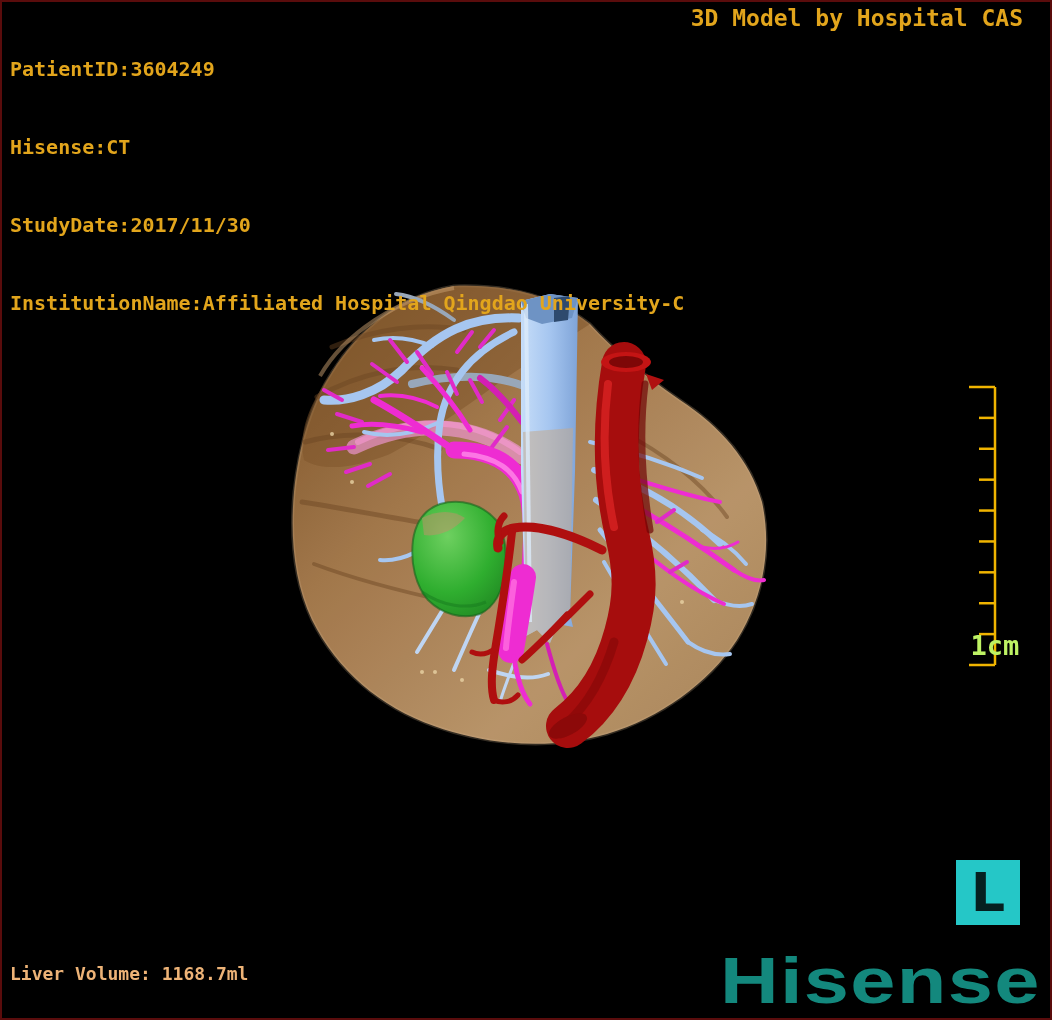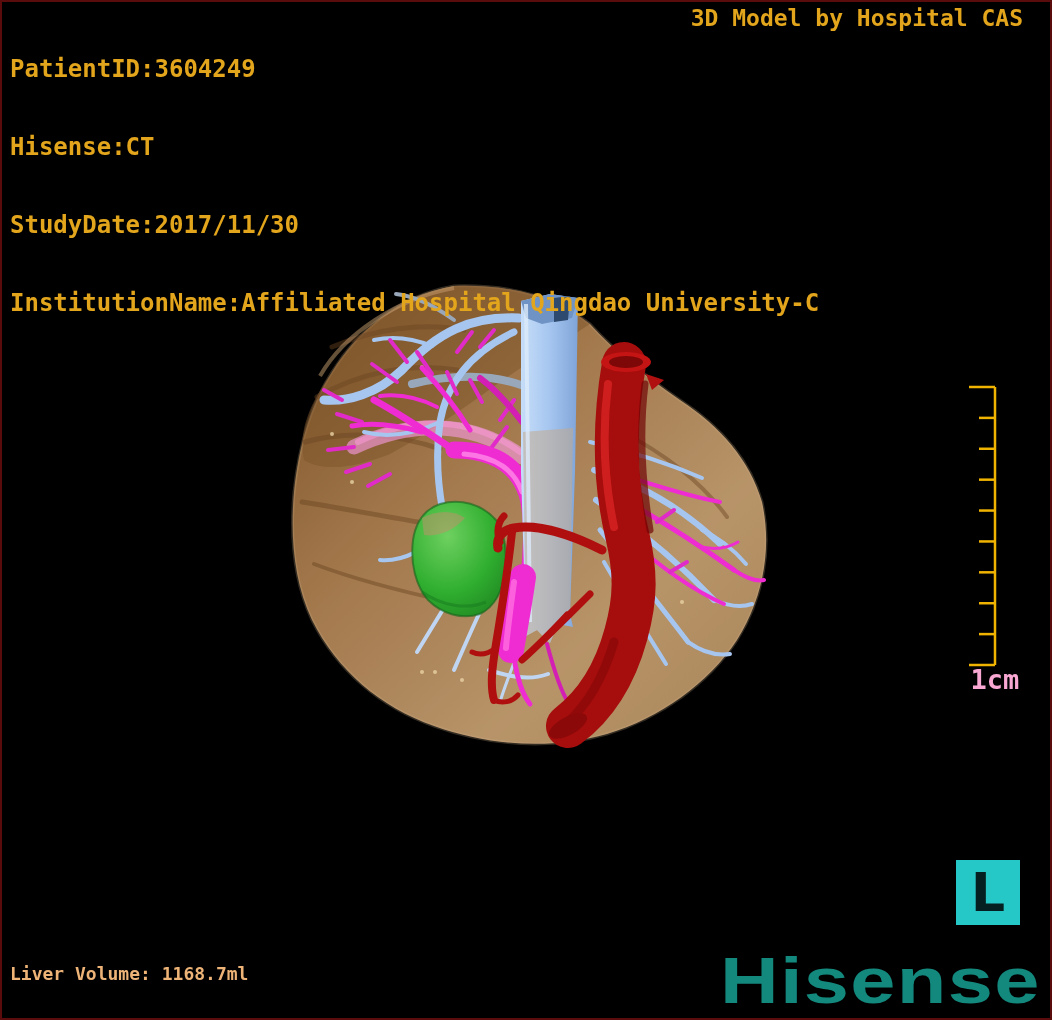--- a/index.html
+++ b/index.html
@@ -6,35 +6,35 @@
   html,body { background:#000; }
   .stage {
     position:relative; width:1052px; height:1020px;
     background:#000; overflow:hidden;
     border:2px solid #5a0c0c;
     font-family:"DejaVu Sans Mono","Liberation Mono",monospace;
   }
   .model-svg { position:absolute; left:0; top:0; width:1052px; height:1020px; cursor:grab; }
   .patient-info {
     position:absolute; left:8px; top:2px;
-    color:#e2a51c; font-size:24px; font-weight:bold; line-height:26px;
+    color:#e2a51c; font-size:20px; font-weight:bold; line-height:26px;
     white-space:pre; letter-spacing:0;
   }
   .app-title {
     position:absolute; right:27px; top:3px;
     color:#e2a51c; font-size:23px; font-weight:bold; white-space:pre;
   }
   .volume-readout {
     position:absolute; left:8px; bottom:34px;
     color:#edb377; font-size:18px; font-weight:bold; white-space:pre;
   }
   .scale-ruler { position:absolute; left:956px; top:382px; width:42px; height:316px; }
   .ruler-label {
-    position:absolute; left:948px; top:662px; width:90px; text-align:center;
-    color:#f9a8d4; font-size:27px; font-weight:bold;
+    position:absolute; left:948px; top:628px; width:90px; text-align:center;
+    color:#bef264; font-size:27px; font-weight:bold;
   }
   .orientation-marker {
     position:absolute; left:954px; top:858px; width:64px; height:65px;
     background:#25c7c7; color:#052020;
     display:flex; align-items:center; justify-content:center;
     font-family:"DejaVu Sans","Liberation Sans",sans-serif;
     font-size:54px; font-weight:bold; line-height:1;
   }
   .brand-logo {
     position:absolute; left:718px; top:942px;

